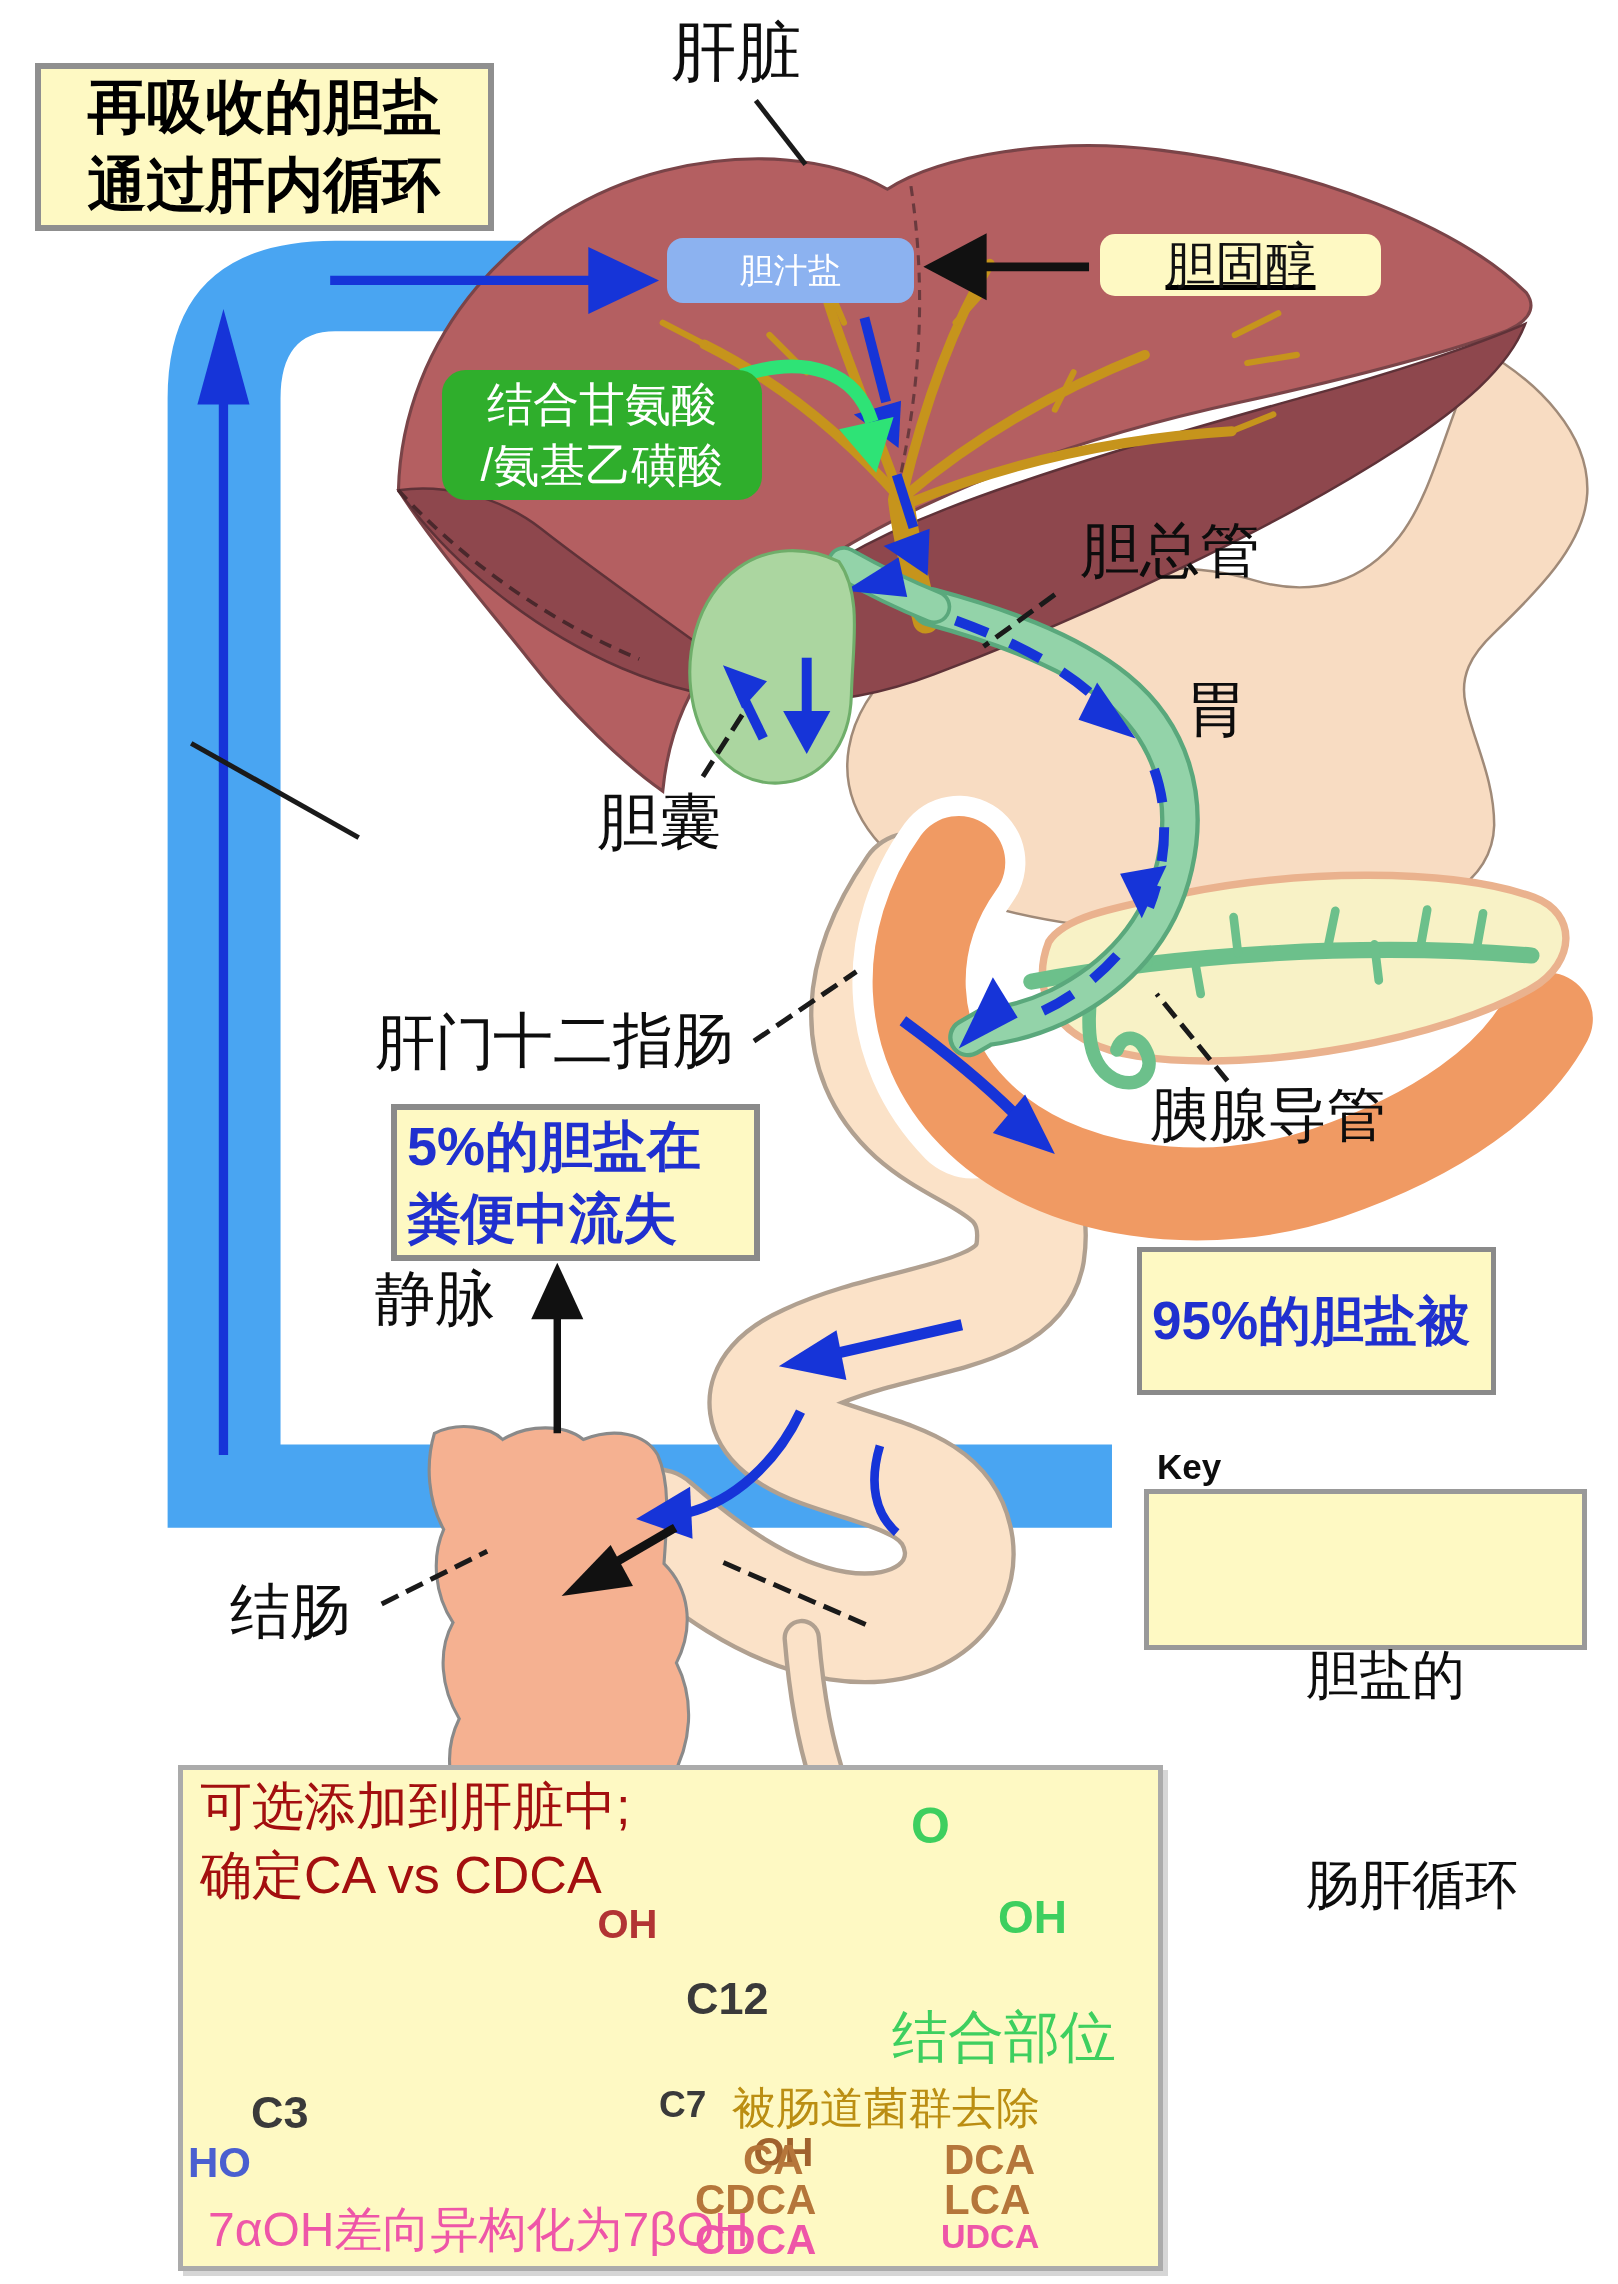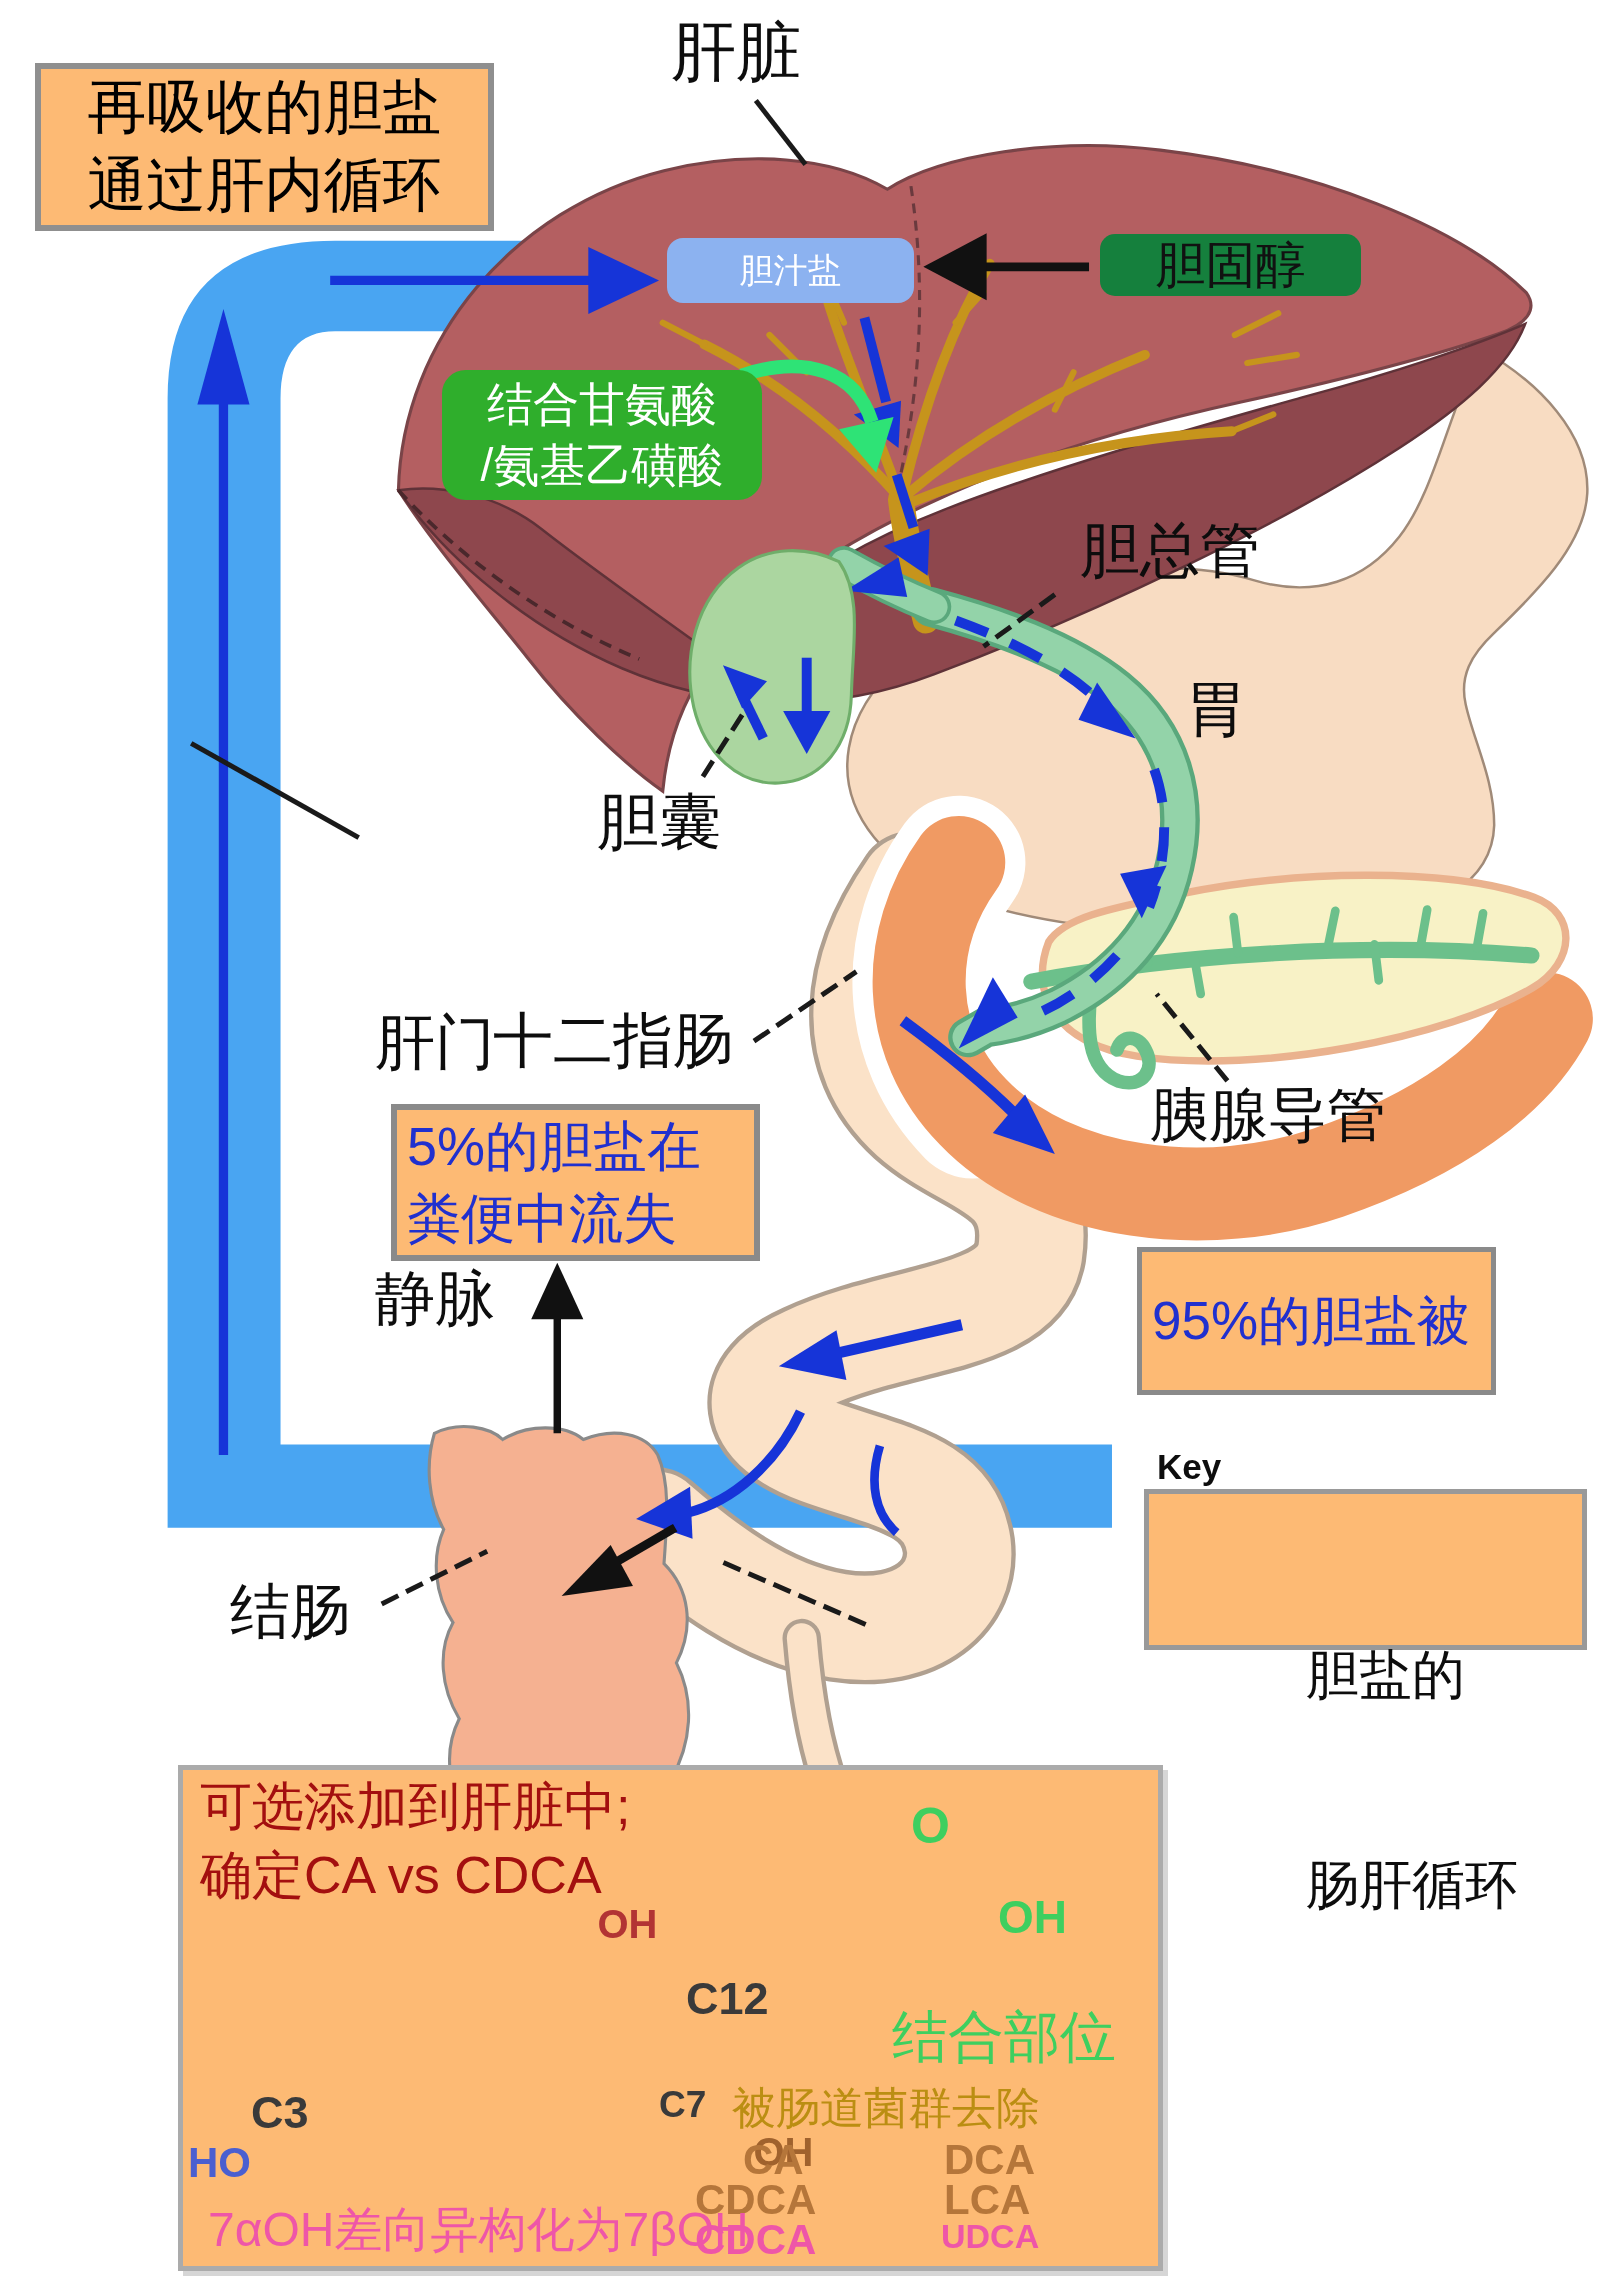--- a/index.html
+++ b/index.html
@@ -2,21 +2,21 @@
 <html style="font-size:10px"><head>
 <meta charset="utf-8">
 <style>
   html,body{margin:0;padding:0;background:#ffffff;}
   #stage{position:relative;width:1619px;height:2284px;background:#ffffff;overflow:hidden;
          font-family:"Liberation Sans", sans-serif;}
   #anatomy{position:absolute;left:0;top:0;}
   .lbl{position:absolute;color:#0d0d0d;white-space:pre;line-height:1.0;}
   .center{display:flex;align-items:center;justify-content:center;text-align:center;}
   .pill{position:absolute;display:flex;align-items:center;justify-content:center;text-align:center;}
-  .framed{position:absolute;background:#fdba74;}
+  .framed{position:absolute;background:#fef9c3;font-weight:bold;}
   .two-line{line-height:1.32;}
 </style>
 </head>
 <body>
 
 <div id="stage">
 
 <svg id="anatomy" width="1619" height="2284" viewBox="0 0 2609 3681" xmlns="http://www.w3.org/2000/svg">
 
   <g>
@@ -242,21 +242,21 @@
     <div>通过肝内循环</div>
   </div>
 </div>
 
 <div class="lbl" style="left:671px;top:18.6px;font-size:65px;">肝脏</div>
 
 <div class="pill" style="left:667px;top:238px;width:247px;height:65px;background:#8cb2f0;border-radius:16px;">
   <span style="font-size:34px;color:#ffffff;">胆汁盐</span>
 </div>
 
-<div class="pill" style="left:1100px;top:234px;width:261px;height:62px;background:#15803d;border-radius:15px;">
+<div class="pill" style="left:1100px;top:234px;width:281px;height:62px;background:#fef9c3;border-radius:15px;text-decoration:underline;">
   <span style="font-size:50px;color:#111111;">胆固醇</span>
 </div>
 
 <div class="pill" style="left:442px;top:370px;width:320px;height:130px;background:#2fae2c;border-radius:23.6px;">
   <div class="two-line" style="font-size:46px;color:#ffffff;">
     <div>结合甘氨酸</div>
     <div>/氨基乙磺酸</div>
   </div>
 </div>
 

